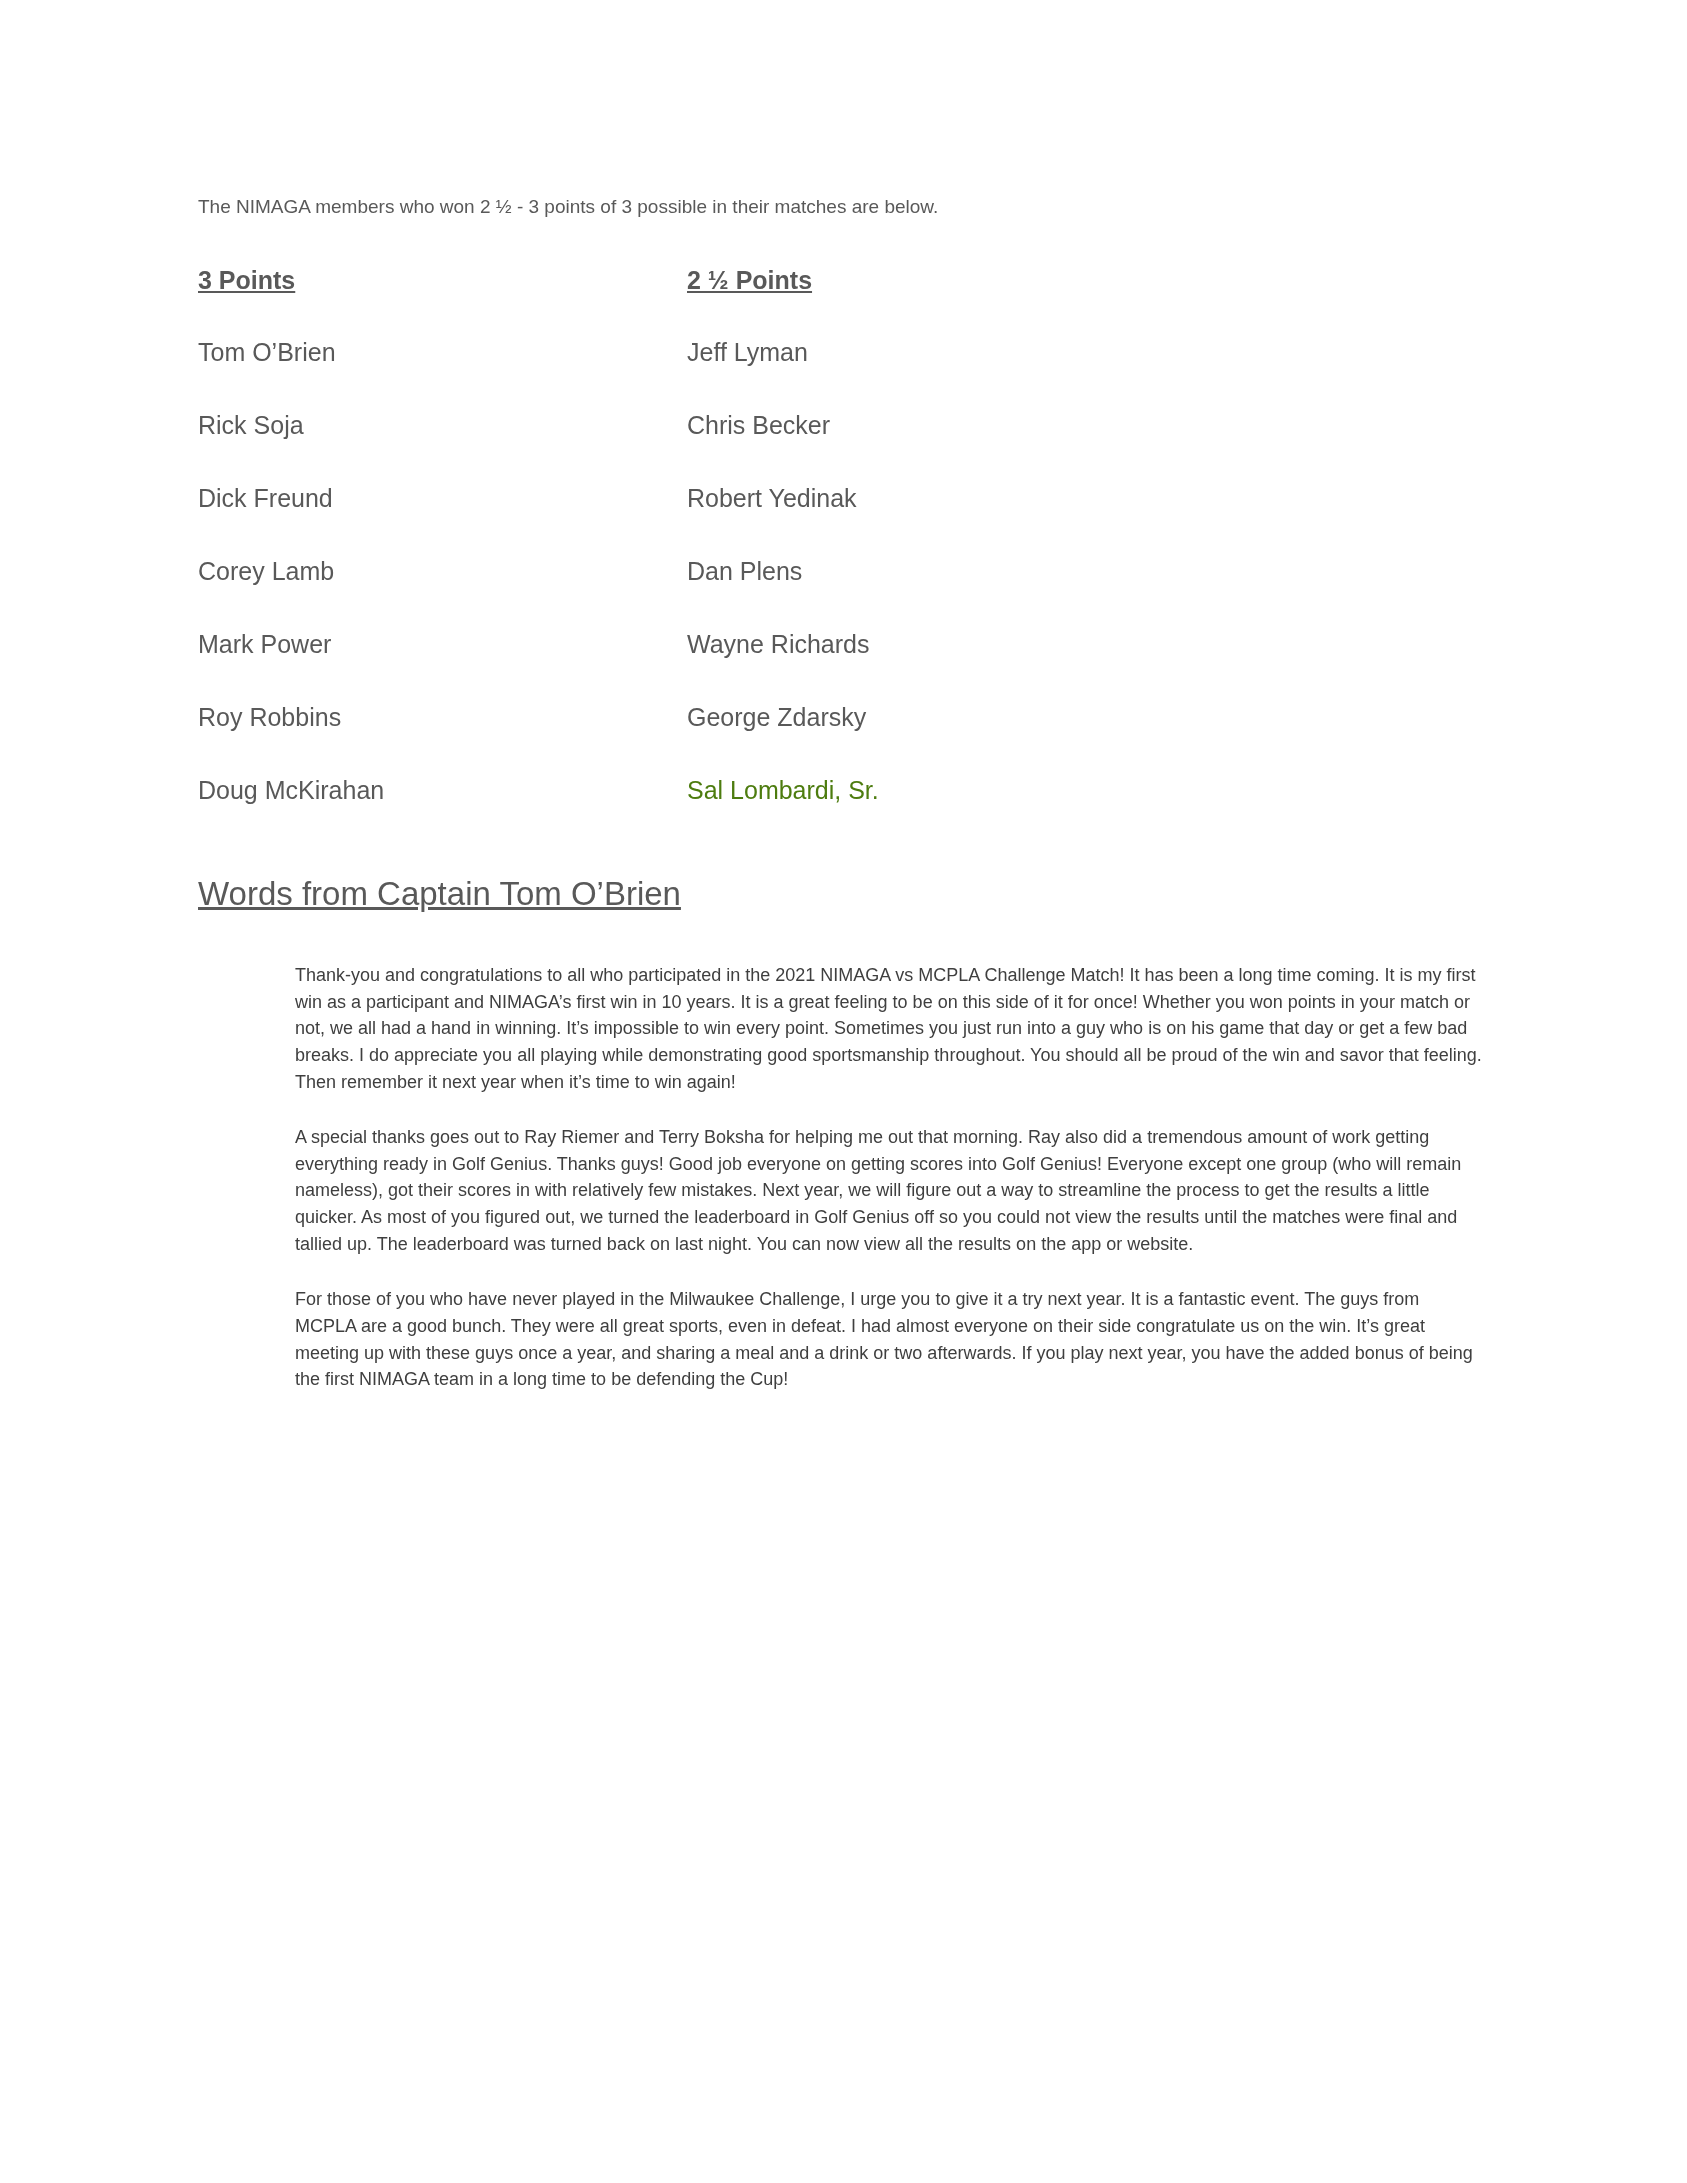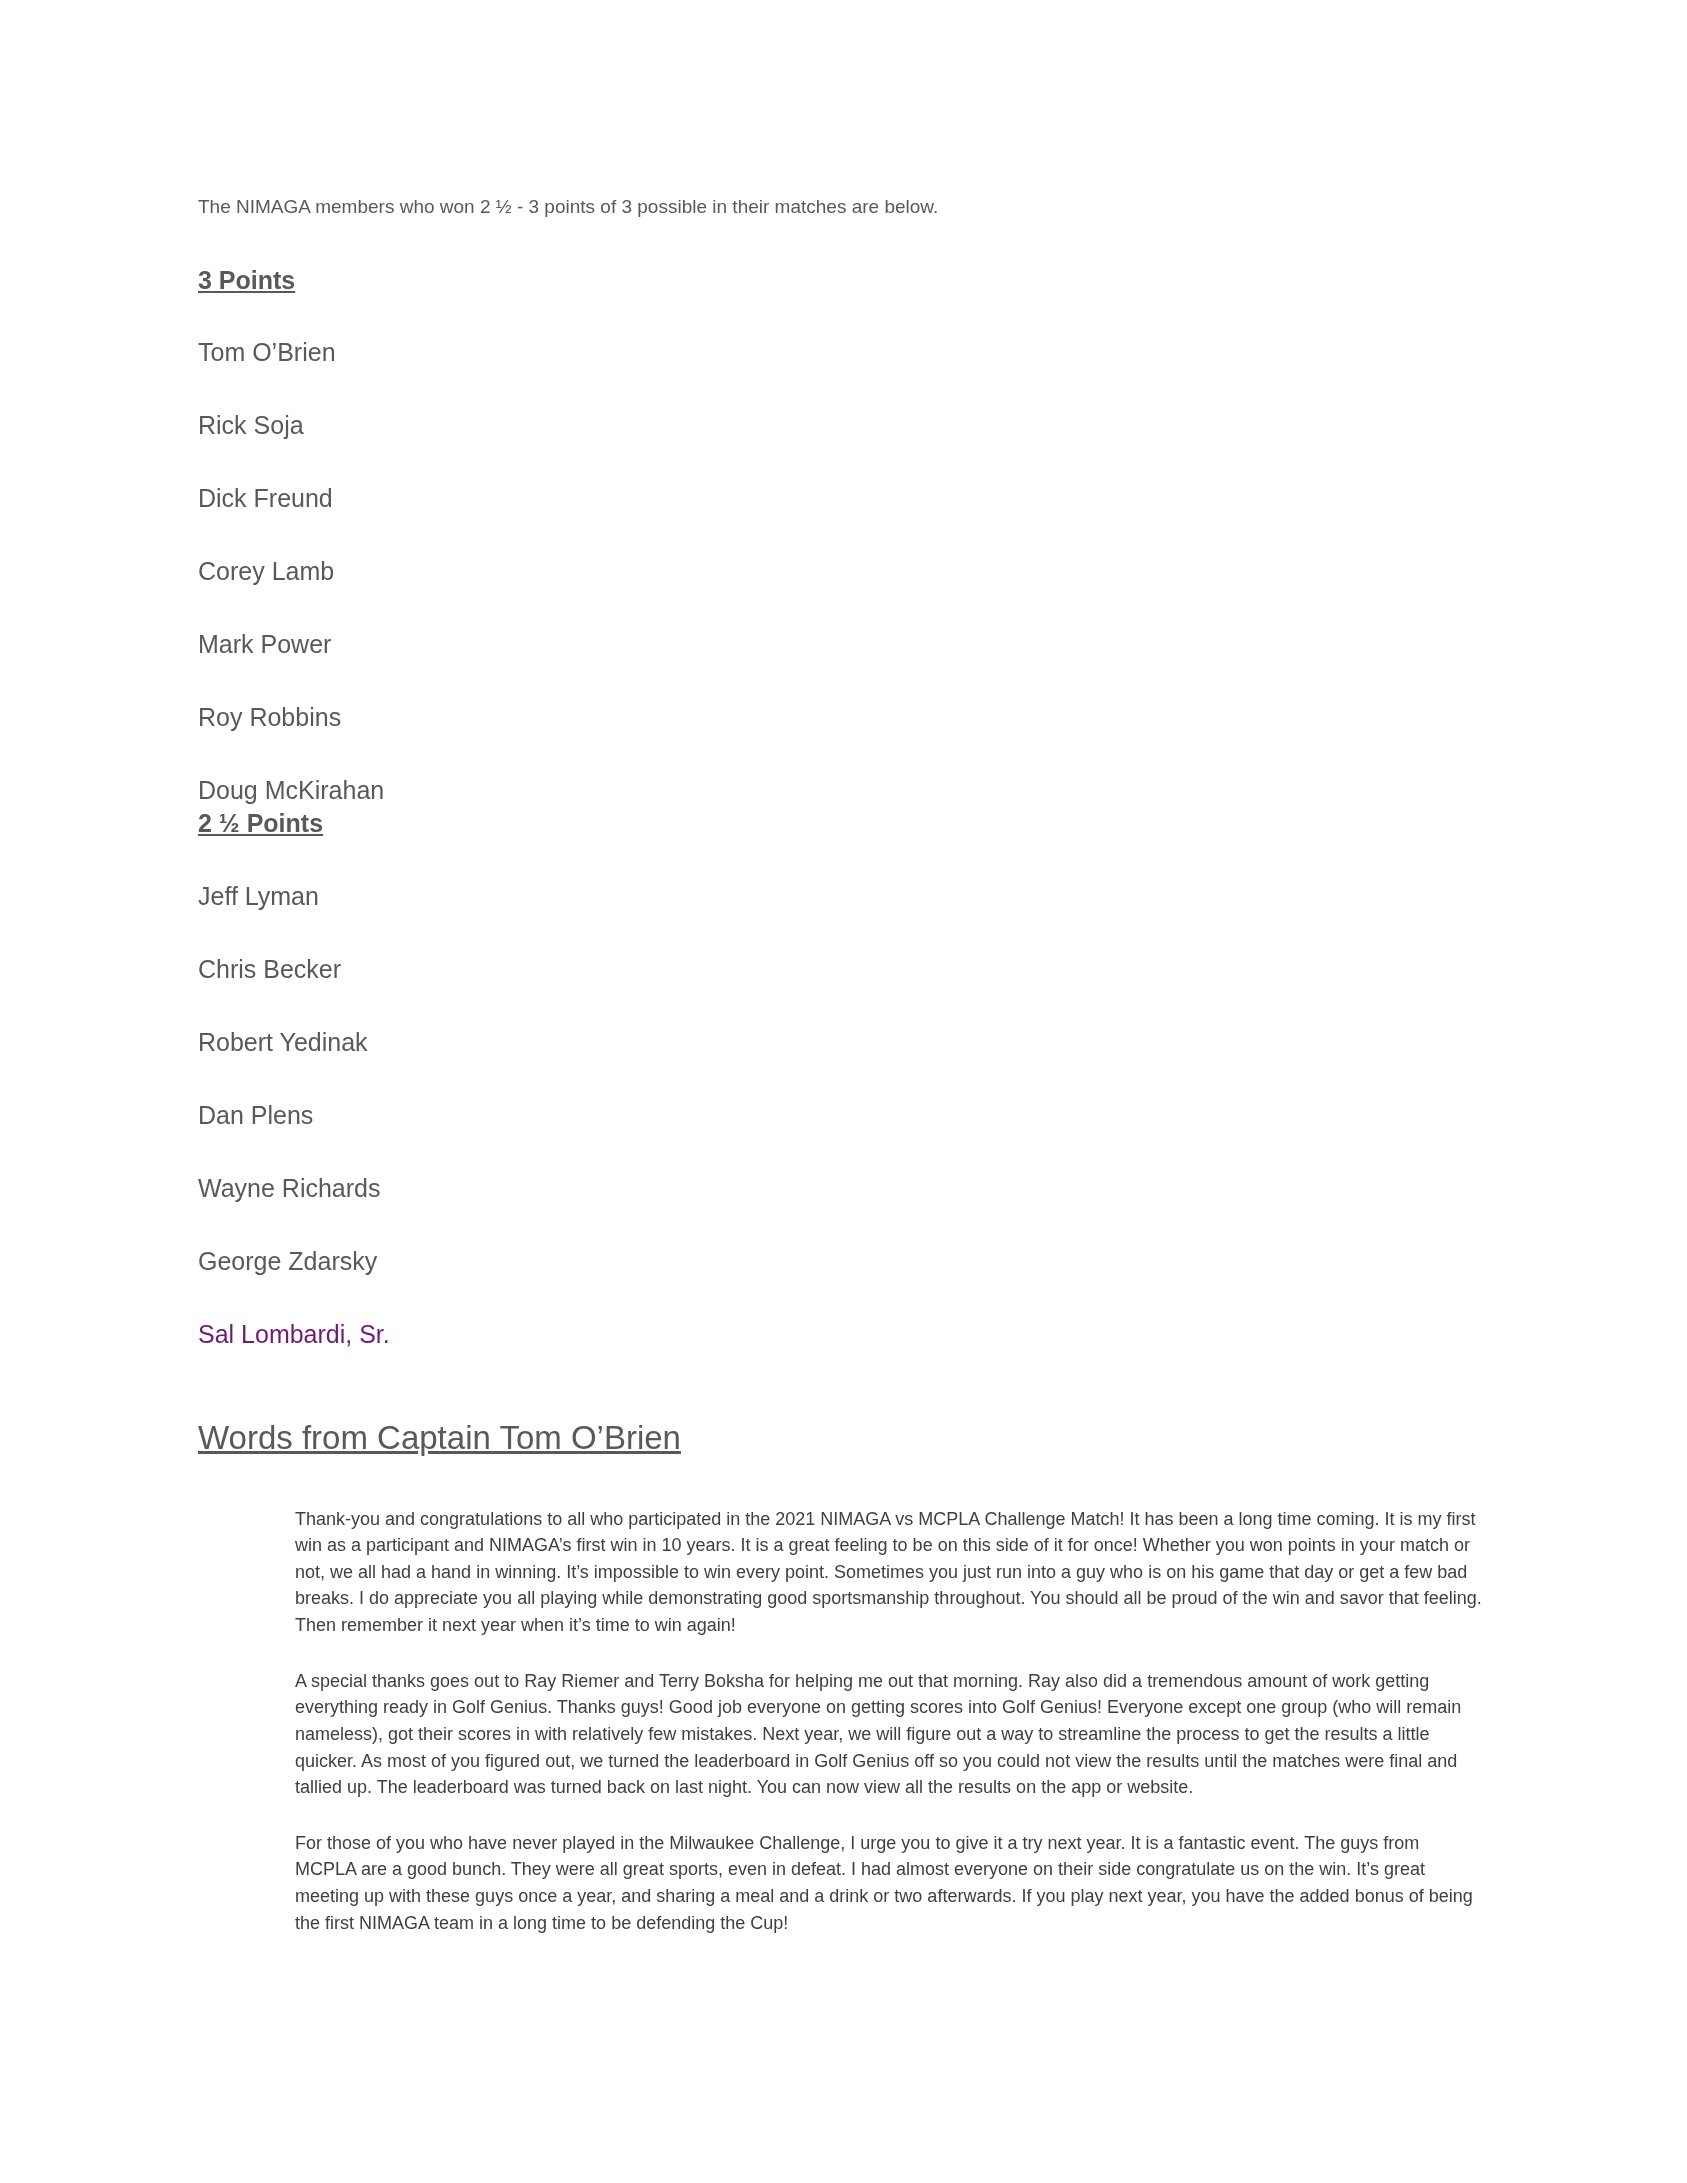--- a/index.html
+++ b/index.html
@@ -23,21 +23,21 @@
     padding: 194px 194px 0 198px;
   }
   .intro {
     font-size: 19px;
     line-height: 1.35;
     color: #595959;
     margin: 0 0 44px 0;
   }
   .columns {
     display: flex;
-    flex-direction: column;
+    flex-direction: row;
     margin: 0 0 0 0;
   }
   .col {
     width: 489px;
   }
   .col-head {
     font-size: 25px;
     font-weight: bold;
     text-decoration: underline;
     color: #595959;
@@ -45,21 +45,21 @@
     line-height: 1.3;
   }
   .name {
     font-size: 25px;
     line-height: 1.32;
     color: #595959;
     white-space: nowrap;
     margin-top: 40px;
   }
   .name.emph {
-    color: #701a75;
+    color: #4d7c0f;
   }
   .section-title {
     font-size: 33px;
     text-decoration: underline;
     color: #595959;
     margin: 66px 0 46px 0;
     line-height: 1.3;
   }
   .body-block {
     margin-left: 97px;

